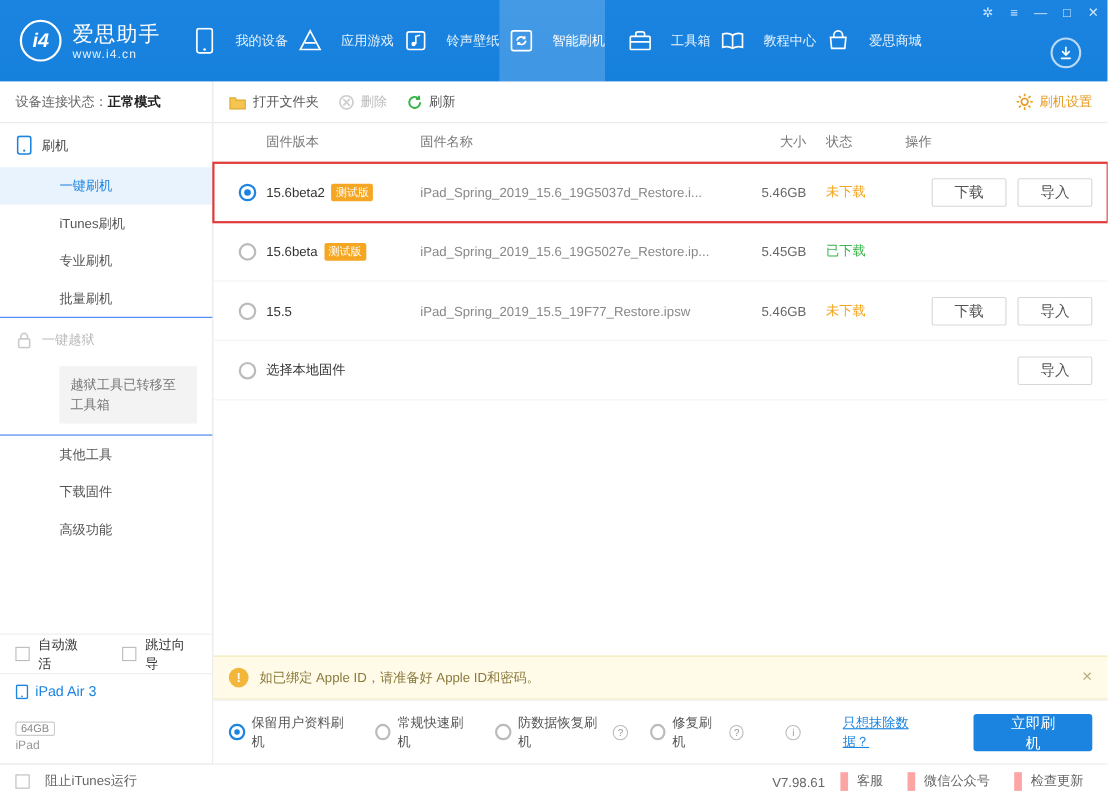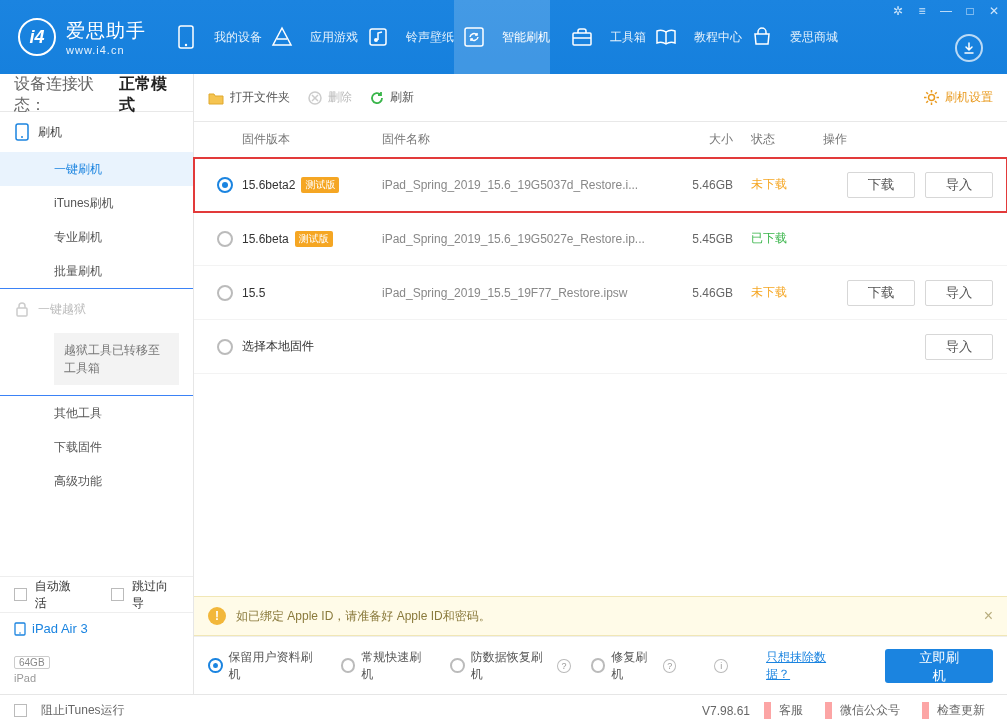--- a/index.html
+++ b/index.html
@@ -19,40 +19,40 @@
 .topnav-item .lbl { font-size:12px; }
 
 .win-ctrls { position:absolute; right:6px; top:4px; display:flex; gap:10px; }
 .win-ctrls span { width:14px; height:14px; display:inline-flex; align-items:center; justify-content:center; color:#cfe6fb; font-size:12px; cursor:pointer; }
 
 .dl-circle { position:absolute; right:24px; top:34px; width:28px; height:28px; border:2px solid rgba(255,255,255,.7); border-radius:50%; display:flex; align-items:center; justify-content:center; cursor:pointer; }
 
 .body-row { display:flex; height: 620px; }
 
 .sidebar { width: 194px; border-right:1px solid #e6e6e6; display:flex; flex-direction:column; }
-.conn-status { height:38px; border-bottom:1px solid #e8e8e8; display:flex; padding:0 14px; font-size:16px; color:#666; }
+.conn-status { height:38px; border-bottom:1px solid #e8e8e8; display:flex; align-items:center; padding:0 14px; font-size:12px; color:#666; }
 .conn-status b { color:#222; font-weight:600; }
 
 .side-group { border-bottom:1px solid #3b82f6; }
 .side-head { display:flex; align-items:center; height:40px; padding:0 16px 0 38px; color:#444; position:relative; cursor:pointer; }
 .side-head .hicon { position:absolute; left:14px; width:16px; height:16px; display:flex; align-items:center; justify-content:center; }
 .side-item { height:34px; display:flex; align-items:center; padding-left:54px; color:#555; cursor:pointer; }
 .side-item.active { background:#e9f3fd; color:#1b84e0; }
 .side-note { margin:4px 14px 10px 54px; background:#f3f3f3; color:#777; padding:8px 10px; line-height:1.5; }
 
 .side-bottom { margin-top:auto; }
 .side-row { height:36px; display:flex; align-items:center; padding:0 14px; border-top:1px solid #eee; gap:8px; }
 .chk { width:13px; height:13px; border:1px solid #bbb; background:#fff; display:inline-block; }
 .device-box { border-top:1px solid #eee; padding:8px 14px 10px; }
 .device-box .dname { color:#1b84e0; font-size:13px; display:flex; align-items:center; gap:6px; }
 .device-box .tag { display:inline-block; border:1px solid #ccc; border-radius:2px; color:#888; font-size:10px; padding:0 4px; margin-top:20px; }
 .device-box .dtype { color:#999; font-size:11px; margin-top:3px; }
 
 .main { flex:1; display:flex; flex-direction:column; position:relative; }
-.toolbar { height:48px; border-bottom:1px solid #e8e8e8; display:flex; align-items:center; padding:0 14px; gap:18px; }
+.toolbar { height:38px; border-bottom:1px solid #e8e8e8; display:flex; align-items:center; padding:0 14px; gap:18px; }
 .tbtn { display:flex; align-items:center; gap:6px; color:#555; cursor:pointer; }
 .tbtn.disabled { color:#bbb; cursor:default; }
 .toolbar .spacer { flex:1; }
 .tbtn.settings { color:#e99a1f; }
 
 .thead { height:36px; border-bottom:1px solid #eee; display:flex; align-items:center; padding:0 14px 0 48px; color:#777; }
 .col-ver { width:140px; }
 .col-name { flex:1; }
 .col-size { width:80px; text-align:right; padding-right:18px;}
 .col-state { width:72px; }

